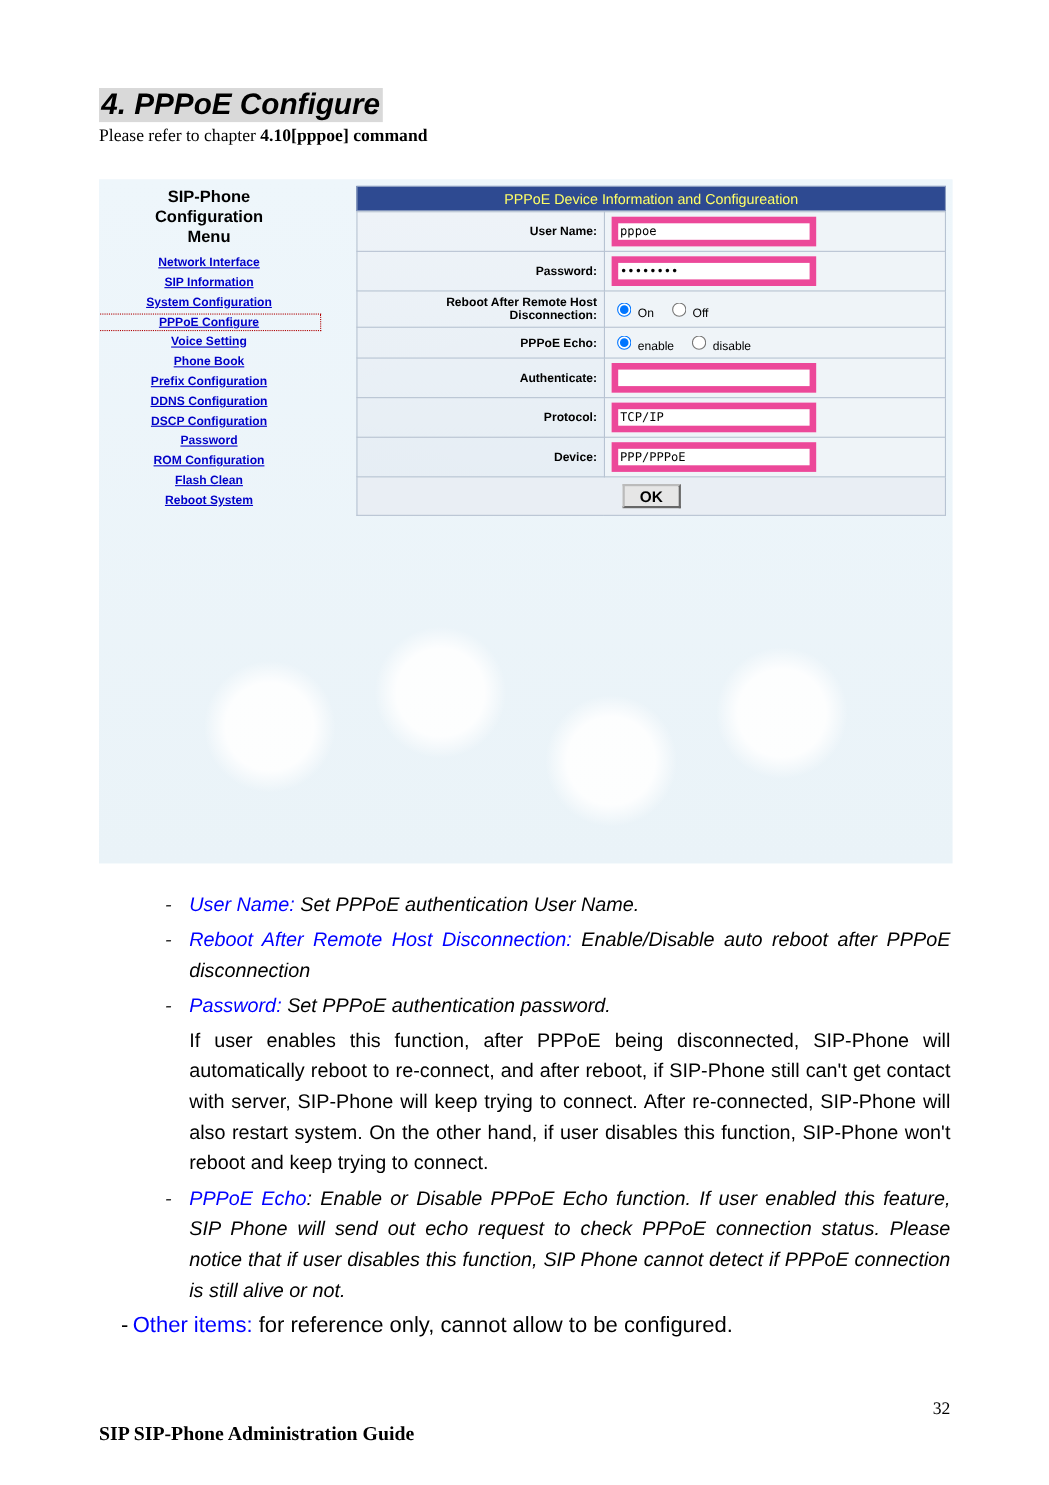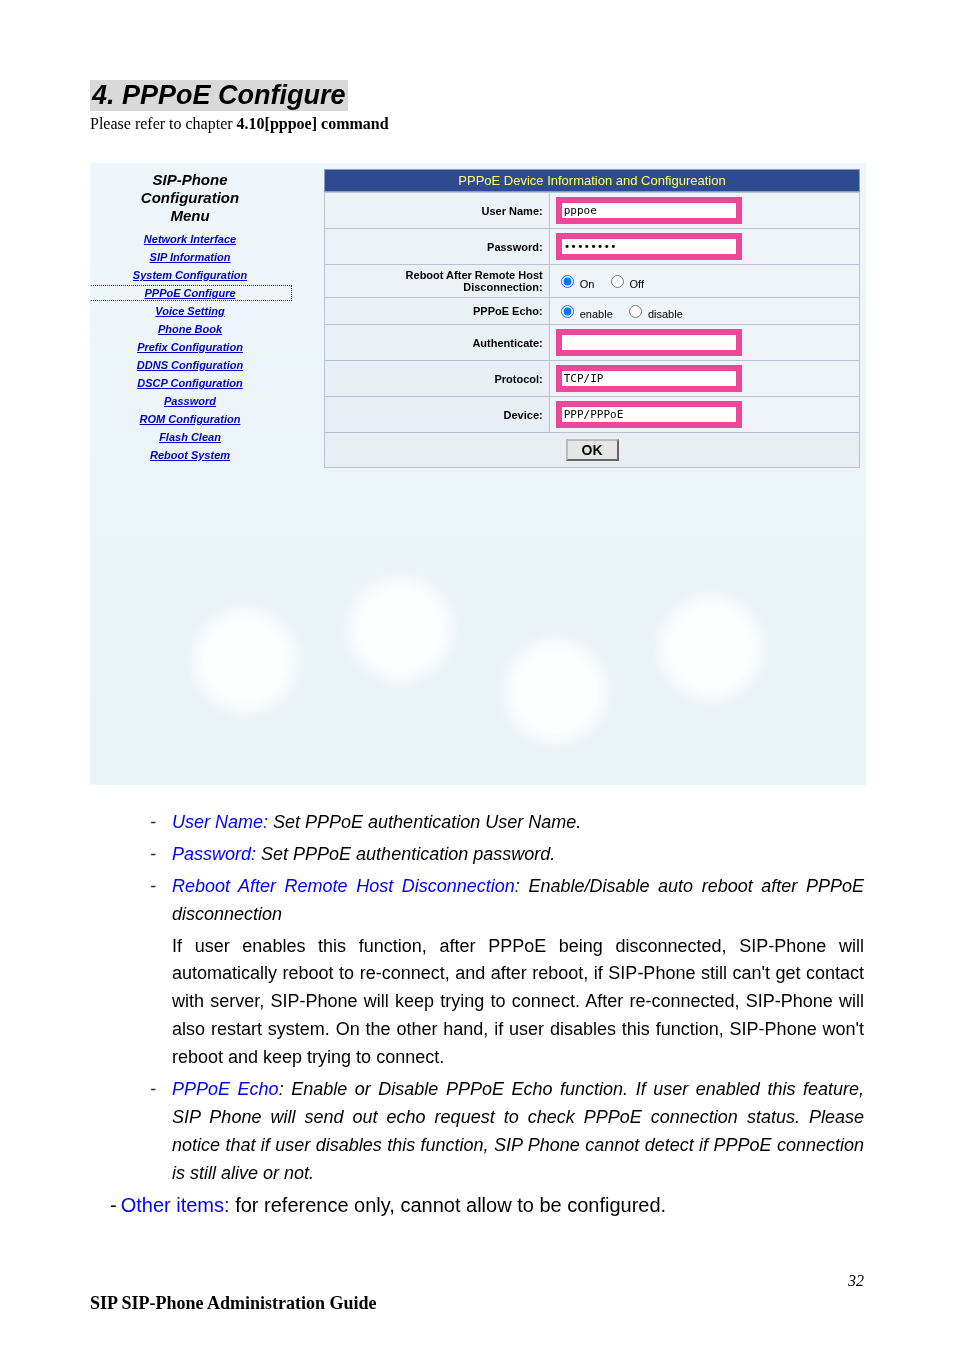--- a/index.html
+++ b/index.html
@@ -50,21 +50,20 @@
       radial-gradient(circle at 80% 78%, rgba(255,255,255,.9) 0 40px, transparent 60px),
       linear-gradient(#eef6fb,#eaf3f8);
   }
   .sidebar {
     position: absolute;
     left: 0; top: 0;
     width: 200px;
     padding: 6px 0;
     text-align: center;
     background: transparent;
-    font-style: italic;
   }
   .sidebar .menu-title {
     font-family: Verdana, Arial, sans-serif;
     font-weight: bold;
     font-size: 15px;
     color: #000;
     line-height: 1.2;
     margin: 2px 6px 8px 6px;
   }
   .sidebar a.menu-link {
@@ -177,21 +176,20 @@
     margin: 6px 0 0 20px;
     font-size: 20px;
   }
   .other-line .dash { margin-right: 4px; }
   .page-num {
     position: absolute;
     right: 90px;
     bottom: 60px;
     font-family: "Times New Roman", serif;
     font-size: 16px;
-    font-style: italic;
   }
   .footer {
     position: absolute;
     left: 90px;
     bottom: 36px;
     font-family: "Times New Roman", serif;
     font-size: 18px;
     font-weight: bold;
     text-align: center;
   }
@@ -276,24 +274,24 @@
       </tbody>
         </table>
     </div>
   </div>
 
   <ul class="desc">
     <li>
       <span class="blue-term">User Name:</span><span> Set PPPoE authentication User Name.</span>
     </li>
     <li>
-      <span class="blue-term">Password:</span><span> Set PPPoE authentication password.</span>
+      <span class="blue-term">Reboot After Remote Host Disconnection:</span><span> Enable/Disable auto reboot after PPPoE disconnection</span>
     </li>
     <li>
-      <span class="blue-term">Reboot After Remote Host Disconnection:</span><span> Enable/Disable auto reboot after PPPoE disconnection</span>
+      <span class="blue-term">Password:</span><span> Set PPPoE authentication password.</span>
     </li>
   </ul>
   <div class="sub-para">If user enables this function, after PPPoE being disconnected, SIP-Phone will automatically reboot to re-connect, and after reboot, if SIP-Phone still can't get contact with server, SIP-Phone will keep trying to connect. After re-connected, SIP-Phone will also restart system. On the other hand, if user disables this function, SIP-Phone won't reboot and keep trying to connect.</div>
 
   <ul class="desc" style="margin-top:0">
     <li>
       <span class="blue-term">PPPoE Echo</span><span>: Enable or Disable PPPoE Echo function. If user enabled this feature, SIP Phone will send out echo request to check PPPoE connection status. Please notice that if user disables this function, SIP Phone cannot detect if PPPoE connection is still alive or not.</span>
     </li>
   </ul>
 

